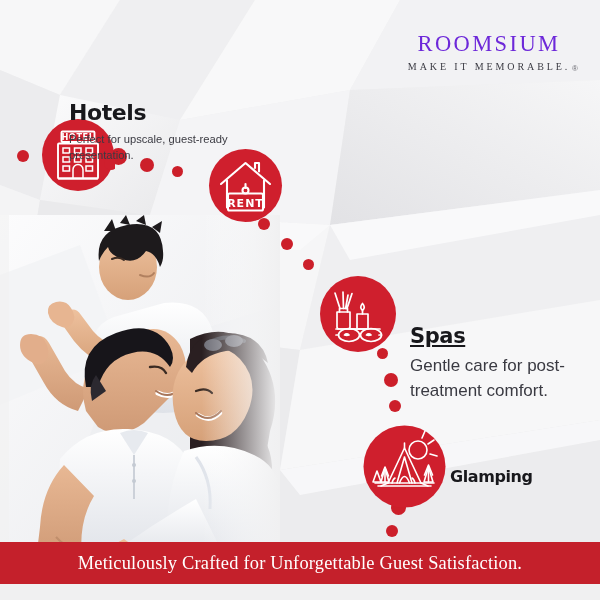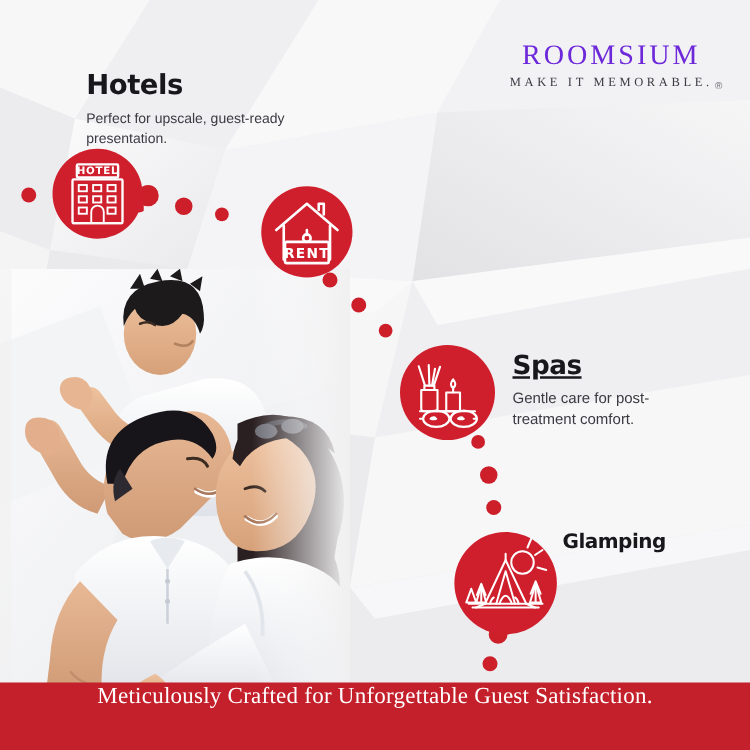--- a/index.html
+++ b/index.html
@@ -56,21 +56,21 @@
   }
   .logo-tag {
     font-family:"Liberation Serif", serif;
     font-size:10px;
     letter-spacing:2.9px;
     color:#3c3c44;
     margin-top:5px;
   }
 
   
-  .feat { position:absolute; z-index:6; }
+  .feat { position:absolute; z-index:6;margin-top:44px; }
   .feat-title {
     font-family:"DejaVu Sans", sans-serif;
     font-weight:bold;
     color:#18181c;
     line-height:1.05;
     letter-spacing:-0.4px;
   }
   .feat-desc {
     font-family:"Liberation Sans", sans-serif;
     color:#3a3a42;
@@ -81,21 +81,21 @@
   #feat-hotels        { left:69px;  top:57px;  width:165px; }
   #feat-hotels .feat-title { font-size:22px; }
   #feat-hotels .feat-desc  { font-size:11.2px; }
 
   #feat-rentals       { left:286px; top:141px; width:220px; }
   #feat-rentals .feat-title { font-size:19.5px; }
   #feat-rentals .feat-desc  { font-size:10.6px; }
 
   #feat-spas          { left:410px; top:281px; width:160px; }
   #feat-spas .feat-title { font-size:21px;text-decoration:underline; }
-  #feat-spas .feat-desc  { font-size:12px; }
+  #feat-spas .feat-desc  { font-size:17px; }
 
   #feat-glamping      { left:450px; top:425px; width:148px; }
   #feat-glamping .feat-title { font-size:16px; }
   #feat-glamping .feat-desc  { font-size:10.6px; }
 
   
   .badge {
     position:absolute;
     border-radius:50%;
     z-index:5;
@@ -113,24 +113,25 @@
   
   .dot {
     position:absolute;
     border-radius:50%;
     z-index:4;
   }
 
   
   .banner {
     position:absolute;
-    left:0; bottom:0;
-    width:600px; height:54px;
+    left:0; bottom:16px;
+    width:600px; height:42px;
     z-index:9;
     display:flex;
+    align-items:center;
     justify-content:center;
   }
   .banner-top-rule {
     position:absolute;
     left:0; bottom:47px;
     width:600px; height:6px;
     z-index:9;
   }
   .banner-text {
     font-family:"Liberation Serif", serif;

